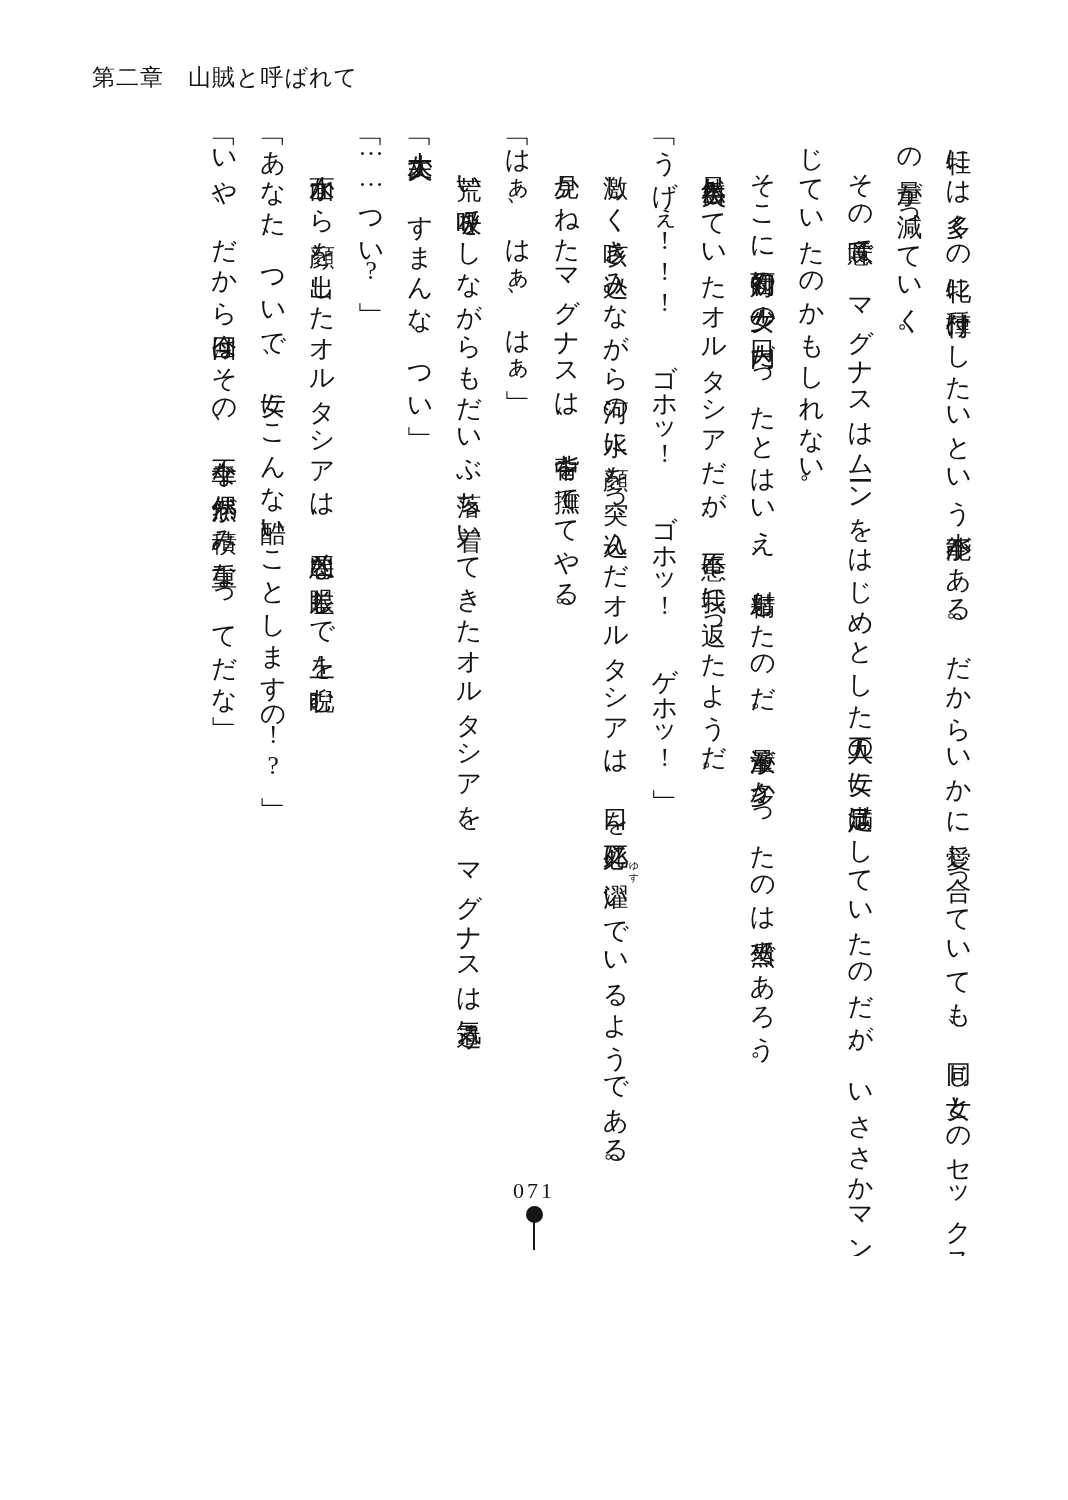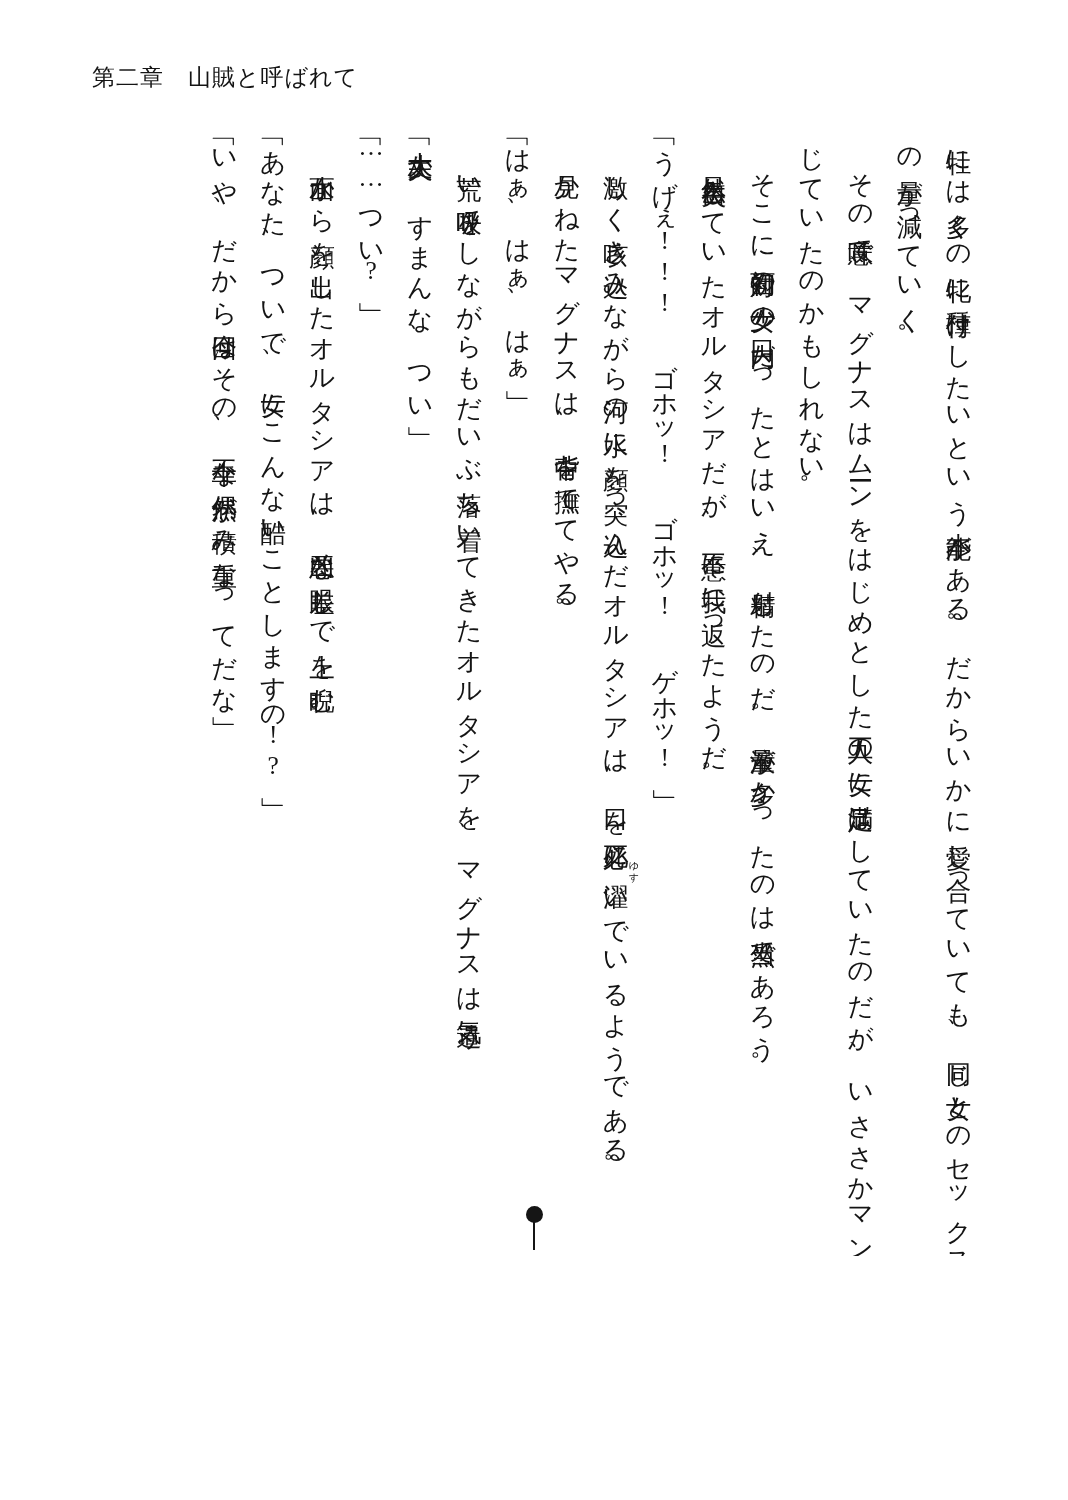--- a/index.html
+++ b/index.html
@@ -110,19 +110,20 @@
     <p class="indent">見かねたマグナスは、背中を撫でてやる。</p>
     <p>「はぁ、はぁ、はぁ」</p>
     <p class="indent">荒い呼吸をしながらもだいぶ落ち着いてきたオルタシアを、マグナスは気遣う。</p>
     <p>「大丈夫か。すまんな、つい」</p>
     <p>「……つい?」</p>
     <p class="indent">水面から顔を出したオルタシアは、凶悪な眼差しで上を睨む。</p>
     <p>「あなた、ついで、女にこんな酷いことしますの!?」</p>
     <p>「いや、だから今回はその、不幸な偶然が積み重なってだな」</p>
   </div>
 
+  <div class="folio">071</div>
 
   <div class="ornament">
     <div class="dot"></div>
     <div class="stem"></div>
   </div>
 
 </div>
 
 </body></html>

